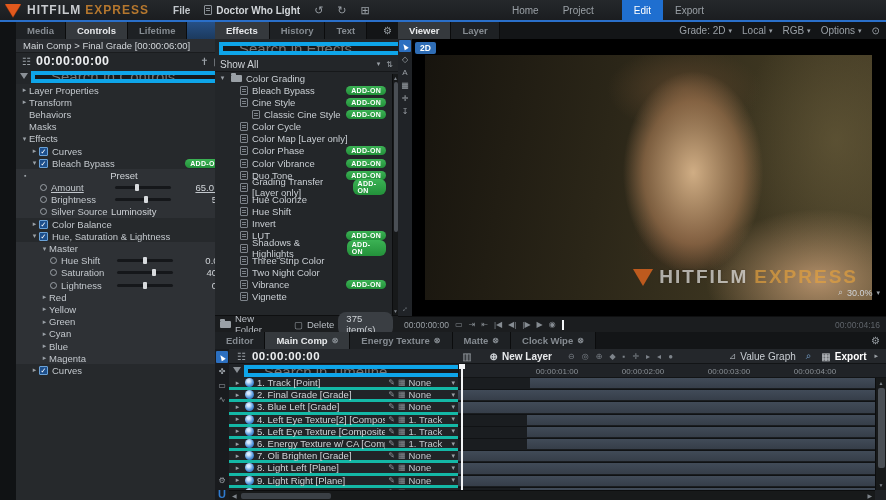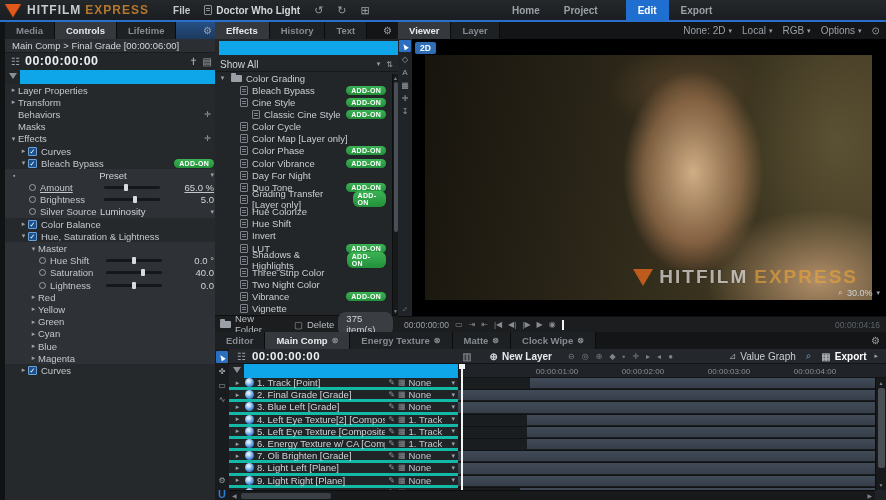--- a/index.html
+++ b/index.html
@@ -16,51 +16,51 @@
   #accentline { left:0; top:20px; width:886px; height:2px; background:#2a6fc9; }
   .logo-tri { width:0; height:0; border-left:8px solid transparent; border-right:8px solid transparent;
               border-top:13px solid #e2591d; margin:0 6px 0 5px; filter:drop-shadow(0 1px 0 #7a2d0e); }
   .brand { font-weight:bold; font-size:12px; letter-spacing:1px; color:#c9ccd0; }
   .brand .edition { color:#b5772e; margin-left:4px; }
   .menu-item { color:#c3c8cd; font-weight:bold; margin-left:24px; }
   .doc-ic { display:inline-block; width:8px; height:10px; border:1px solid #8a9096; border-radius:1px; margin:0 4px 0 14px; position:relative; }
   .doc-ic:after{ content:""; position:absolute; left:1px; top:2px; width:4px; height:1px; background:#8a9096; box-shadow:0 2px 0 #8a9096; }
   .tb-icon { color:#9aa0a6; font-size:11px; margin-left:14px; }
   #main-tabs { position:absolute; left:500px; top:0; height:20px; display:flex; align-items:stretch; }
-  .main-tab { padding:0 12px; display:flex; align-items:center; color:#9aa0a6; font-weight:bold; }
+  .main-tab { padding:0 12px; display:flex; align-items:center; color:#9aa0a6; font-weight:normal; }
   .main-tab.active { background:#1f6fd0; color:#fff;margin-left:16px; }
 
   
   .tabbar { height:17px; background:#131517; display:flex; align-items:stretch; font-size:9.5px; }
   .ptab { padding:0 11px; display:flex; align-items:center; gap:4px; color:#858b91; background:#1e2124;
           border-right:1px solid #0b0c0d; font-weight:bold; }
   .ptab.active { background:#35393d; color:#e8eaec; }
   .gearbtn { margin-left:auto; color:#9aa0a6; font-size:10px; padding:0 6px; display:flex; align-items:center; }
   .searchrow { display:flex; align-items:center; gap:3px; padding:2px 4px; }
   .funnel { width:0; height:0; border-left:4px solid transparent; border-right:4px solid transparent;
             border-top:6px solid #8a9096; position:relative; top:-1px; }
-  .sinput { flex:1; background:#17191b; border:7px solid #0ea5e9; color:#6e747a; font-size:13px;
+  .sinput { flex:1; background:#17191b; border:4px solid #0ea5e9; color:#6e747a; font-size:15px;
             height:12px; padding:0 16px; font-family:"Liberation Sans",sans-serif; }
   .caret { font-size:7px; color:#9aa0a6; }
   .badge-addon { margin-left:auto; background:linear-gradient(#3bb254,#23913a); color:#fff; font-size:7px;
                  font-weight:bold; padding:1px 5px; border-radius:6px; letter-spacing:.3px; }
   .chk { width:9px; height:9px; background:#1d4f8c; border:1px solid #6aa2d8; border-radius:1px;
          color:#fff; font-size:7px; line-height:8px; text-align:center; }
   .arr { width:9px; font-size:7px; color:#9aa0a6; text-align:center; flex-shrink:0; }
   .eye { width:9px; height:9px; border-radius:50%; background:radial-gradient(circle at 40% 35%, #d9ecff 15%, #4a90d9 60%, #2a5f9e); flex-shrink:0; }
   .folder-ic { width:11px; height:7px; background:#9aa0a6; border-radius:1px; position:relative; flex-shrink:0; }
   .folder-ic:before { content:""; position:absolute; top:-2px; left:0; width:5px; height:2px; background:#9aa0a6; border-radius:1px 1px 0 0; }
   .fxdoc { width:8px; height:9px; border:1px solid #7d838a; border-radius:1px; position:relative; flex-shrink:0; }
   .fxdoc:after { content:""; position:absolute; left:1px; top:2px; width:4px; height:1px; background:#7d838a; box-shadow:0 2px 0 #7d838a; }
   .scroll-v { position:absolute; width:6px; background:#17191a; border-left:1px solid #0c0d0e; }
   .scroll-thumb { position:absolute; left:1px; width:4px; background:#4a4f55; border-radius:2px; }
   .mini-ar { position:absolute; left:0; width:100%; text-align:center; font-size:5px; color:#7d838a; }
 
   
-  #controls { left:5px; top:22px; width:213px; height:478px; background:#26292c; }
+  #controls { left:16px; top:22px; width:213px; height:478px; background:#26292c; }
   #ctabs .tabfill { flex:1; background:linear-gradient(#265086,#1c3a5e); display:flex; align-items:center; }
   #cbreadcrumb { height:14px; background:#2b2e32; display:flex; align-items:center; padding:0 7px;
                  color:#d2d6da; font-size:9.5px; border-bottom:1px solid #1a1c1e; }
   #ctime { height:16px; display:flex; align-items:center; background:#232629; padding:0 6px; gap:5px; }
   #ctime .tc { font-weight:bold; font-size:12.5px; color:#eceef0; letter-spacing:.5px; }
   #ctree { position:absolute; top:62px; left:0; right:0; bottom:0; background:#26292c; overflow:hidden; }
   .trow { height:12.2px; display:flex; align-items:center; font-size:9.5px; color:#c3c8cd; padding-right:4px; }
   .trow.param { background:#2e3135; }
   .trow .lbl { white-space:nowrap; }
   .dotp { width:7px; height:7px; border:1px solid #9aa0a6; border-radius:50%; margin-right:4px; flex-shrink:0; }
@@ -365,24 +365,20 @@
           <span>Color Phase</span>
           <span class="badge-addon">ADD-ON</span>
         </div>
         <div class="erow" style="padding-left:25px">
           <span class="fxdoc"></span>
           <span>Color Vibrance</span>
           <span class="badge-addon">ADD-ON</span>
         </div>
         <div class="erow" style="padding-left:25px">
           <span class="fxdoc"></span>
-          <span>Day For Night</span>
-        </div>
-        <div class="erow" style="padding-left:25px">
-          <span class="fxdoc"></span>
           <span>Duo Tone</span>
           <span class="badge-addon">ADD-ON</span>
         </div>
         <div class="erow" style="padding-left:25px">
           <span class="fxdoc"></span>
           <span>Grading Transfer [Layer only]</span>
           <span class="badge-addon">ADD-ON</span>
         </div>
         <div class="erow" style="padding-left:25px">
           <span class="fxdoc"></span>
@@ -438,21 +434,21 @@
       <span class="countbtn">375 item(s)</span>
     </div>
   </div>
 
   <div id="viewer" class="abs">
     <div id="vtabs" class="tabbar">
       <span class="ptab active">Viewer</span>
         <span class="ptab">Layer</span>
         <span class="gearbtn" style="gap:10px">
           <span class="flex" style="gap:3px">
-            <span>None: 2D</span>
+            <span>Grade: 2D</span>
             <span class="caret">▾</span>
           </span>
           <span class="flex" style="gap:3px">
             <span>Local</span>
             <span class="caret">▾</span>
           </span>
           <span class="flex" style="gap:3px">
             <span>RGB</span>
             <span class="caret">▾</span>
           </span>

